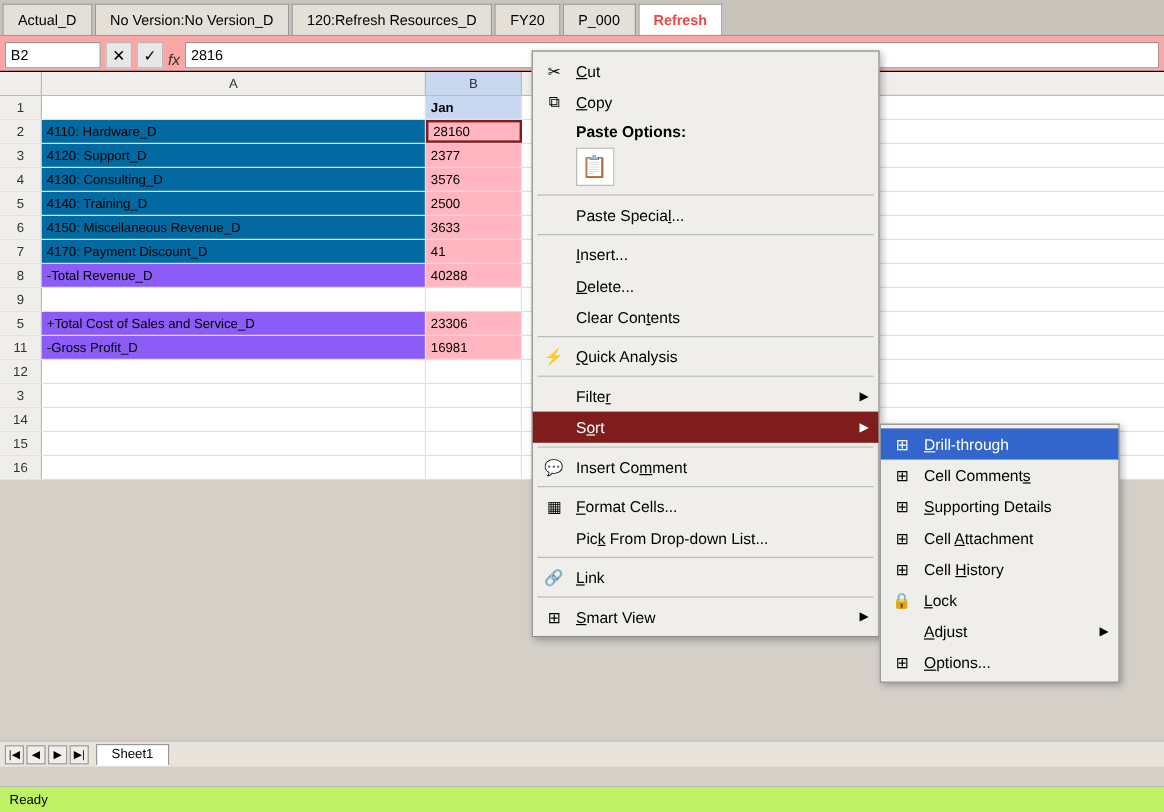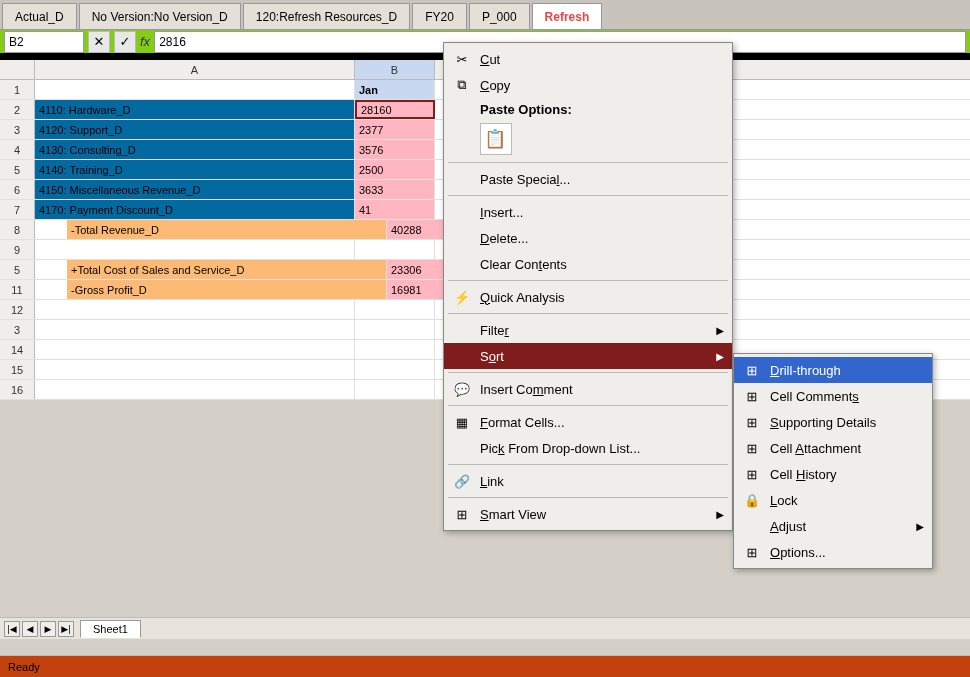--- a/index.html
+++ b/index.html
@@ -32,23 +32,23 @@
     }
     .tab.refresh {
       background: #fff;
       font-weight: bold;
       color: #ef4444;
     }
 
     
     .formula-bar {
       display: flex;
-      align-items: center;
-      background: #84cc16;
-      border-bottom: 7px solid #000000;
+      align-items: flex-end;
+      background: #fca5a5;
+      border-bottom: 1px solid #000000;
       height: 30px;
       padding: 2px 4px;
     }
     .cell-ref-box {
       width: 80px;
       border: 1px solid #999;
       background: #fff;
       padding: 2px 4px;
       font-size: 12px;
       margin-right: 4px;
@@ -150,21 +150,21 @@
       overflow: hidden;
     }
     .cell.col-a { width: 320px; min-width: 320px; }
     .cell.col-b { width: 80px; min-width: 80px; }
     .cell.col-f { width: 80px; min-width: 80px; }
     .cell.col-g { width: 80px; min-width: 80px; }
 
     .cell.selected { background: #c8d8f0; border: 2px solid #7f1d1d; }
     .cell.pink { background: #ffb6c1; }
     .cell.light-blue { background: #0369a1; }
-    .cell.lavender { background: #fdba74; margin-left: 32px; }
+    .cell.lavender { background: #8b5cf6; }
 
     
     .sheet-tabs {
       position: absolute;
       bottom: 38px;
       left: 0;
       right: 0;
       display: flex;
       align-items: center;
       background: #e8e4dc;
@@ -201,21 +201,21 @@
       border-bottom: 1px solid #fff;
     }
 
     
     .status-bar {
       position: absolute;
       bottom: 0;
       left: 0;
       right: 0;
       height: 22px;
-      background: #c2410c;
+      background: #bef264;
       border-top: 1px solid #bbb;
       display: flex;
       align-items: center;
       padding: 0 8px;
       font-size: 11px;
     }
 
     
     .context-menu {
       position: absolute;

